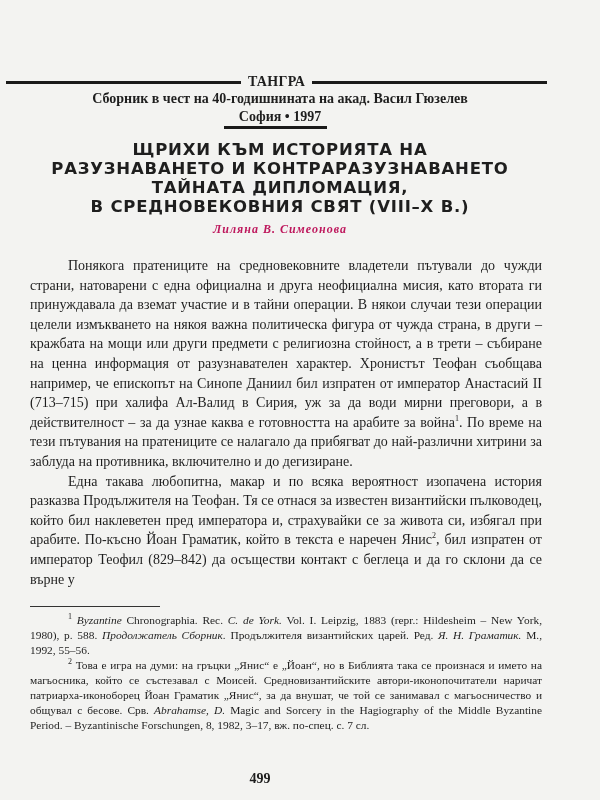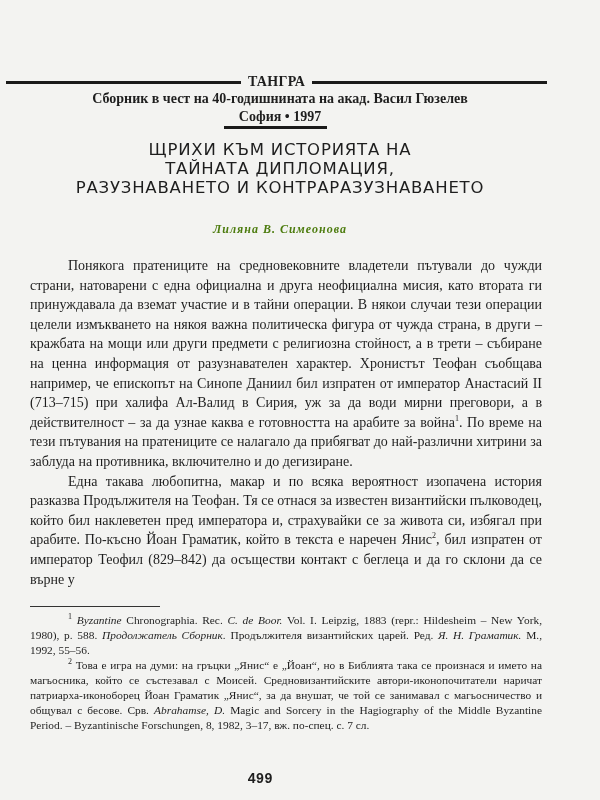--- a/index.html
+++ b/index.html
@@ -27,28 +27,28 @@
   .series-place {
     position: absolute; left: 0; top: 91px; width: 560px; text-align: center;
     font-weight: bold; font-size: 14px;
   }
   .place-rule {
     position: absolute; left: 224px; top: 108px; width: 103px; height: 3px; background: #1a1a1a;
   }
 
   .title {
     position: absolute; left: 0; top: 122px; width: 560px; text-align: center;
-    font-family: "DejaVu Sans", sans-serif; font-weight: normal;
+    font-family: "DejaVu Sans", sans-serif; font-weight: bold;
     font-size: 16.5px; line-height: 19px; letter-spacing: 0.8px;
     text-transform: uppercase;
   }
   .author {
     position: absolute; left: 0; top: 204px; width: 560px; text-align: center;
     font-style: italic; font-weight: bold; font-size: 12px; letter-spacing: 1px;
-    color: #4d7c0f;
+    color: #be185d;
   }
 
   .body-text {
     position: absolute; left: 30px; top: 238px; width: 512px;
     font-size: 14px; line-height: 19.6px; text-align: justify;
     hyphens: manual;
   }
   .body-text p { margin: 0; text-indent: 38px; }
   sup { font-size: 8px; line-height: 0; vertical-align: super; }
 
@@ -57,50 +57,51 @@
   }
   .footnotes {
     position: absolute; left: 30px; top: 595px; width: 512px;
     font-size: 11.4px; line-height: 15px; text-align: justify;
   }
   .footnotes p { margin: 0; text-indent: 38px; }
   .footnotes i { font-style: italic; }
 
   .page-number {
     position: absolute; left: 0; top: 753px; width: 520px; text-align: center;
-    font-weight: bold; font-size: 14px; font-family: Liberation Mono, monospace;
+    font-weight: bold; font-size: 14px;
   }
 </style>
 </head>
 <body>
 
 <div class="page">
 
   <div class="series-line">
     <div class="rule"></div>
     <span class="name">ТАНГРА</span>
     <div class="rule"></div>
   </div>
   <div class="series-sub">Сборник в чест на 40-годишнината на акад. Васил Гюзелев</div>
   <div class="series-place">София • 1997</div>
   <div class="place-rule"></div>
 
   <div class="title">
     <div>Щрихи към историята на</div>
+    <div>разузнаването и контраразузнаването</div>
     <div>тайната дипломация,</div>
-    <div>разузнаването и контраразузнаването</div>
+    <div>в средновековния свят (VIII–X в.)</div>
   </div>
   <div class="author">Лиляна В. Симеонова</div>
 
   <div class="body-text">
     <p><span>Понякога пратениците на средновековните владетели пътували до чужди страни, натоварени с една официална и друга неофициална мисия, като втората ги принуждавала да вземат участие и в тайни операции. В някои случаи тези операции целели измъкването на някоя важна политическа фигура от чужда страна, в други – кражбата на мощи или други предмети с религиозна стойност, а в трети – събиране на ценна информация от разузнавателен характер. Хронистът Теофан съобщава например, че епископът на Синопе Даниил бил изпратен от император Анастасий II (713–715) при халифа Ал-Валид в Сирия, уж за да води мирни преговори, а в действителност – за да узнае каква е готовността на арабите за война</span><sup>1</sup><span>. По време на тези пътувания на пратениците се налагало да прибягват до най-различни хитрини за заблуда на противника, включително и до дегизиране.</span></p>
     <p><span>Една такава любопитна, макар и по всяка вероятност изопачена история разказва Продължителя на Теофан. Тя се отнася за известен византийски пълководец, който бил наклеветен пред императора и, страхувайки се за живота си, избягал при арабите. По-късно Йоан Граматик, който в текста е наречен Янис</span><sup>2</sup><span>, бил изпратен от император Теофил (829–842) да осъществи контакт с беглеца и да го склони да се върне у</span></p>
   </div>
 
   <div class="fn-rule"></div>
 
   <div class="footnotes">
-    <p><sup>1</sup> <span class="fn-body"><i>Byzantine</i><span> Chronographia. Rec. </span><i>C. de Boor.</i><span> Vol. I. Leipzig, 1883 (repr.: Hildesheim – New York, 1980), p. 588. </span><i>Продолжатель Сборник.</i><span> Продължителя византийских царей. Ред. </span><i>Я. Н. Граматик.</i><span> М., 1992, 55–56.</span></span></p>
+    <p><sup>1</sup> <span class="fn-body"><i>Byzantine</i><span> Chronographia. Rec. </span><i>C. de York.</i><span> Vol. I. Leipzig, 1883 (repr.: Hildesheim – New York, 1980), p. 588. </span><i>Продолжатель Сборник.</i><span> Продължителя византийских царей. Ред. </span><i>Я. Н. Граматик.</i><span> М., 1992, 55–56.</span></span></p>
     <p><sup>2</sup> <span class="fn-body"><span>Това е игра на думи: на гръцки „Янис“ е „Йоан“, но в Библията така се произнася и името на магьосника, който се състезавал с Моисей. Средновизантийските автори-иконопочитатели наричат патриарха-иконоборец Йоан Граматик „Янис“, за да внушат, че той се занимавал с магьосничество и общувал с бесове. Срв. </span><i>Abrahamse, D.</i><span> Magic and Sorcery in the Hagiography of the Middle Byzantine Period. – Byzantinische Forschungen, 8, 1982, 3–17, вж. по-спец. с. 7 сл.</span></span></p>
   </div>
 
   <div class="page-number">499</div>
 </div>
 
 </body></html>

